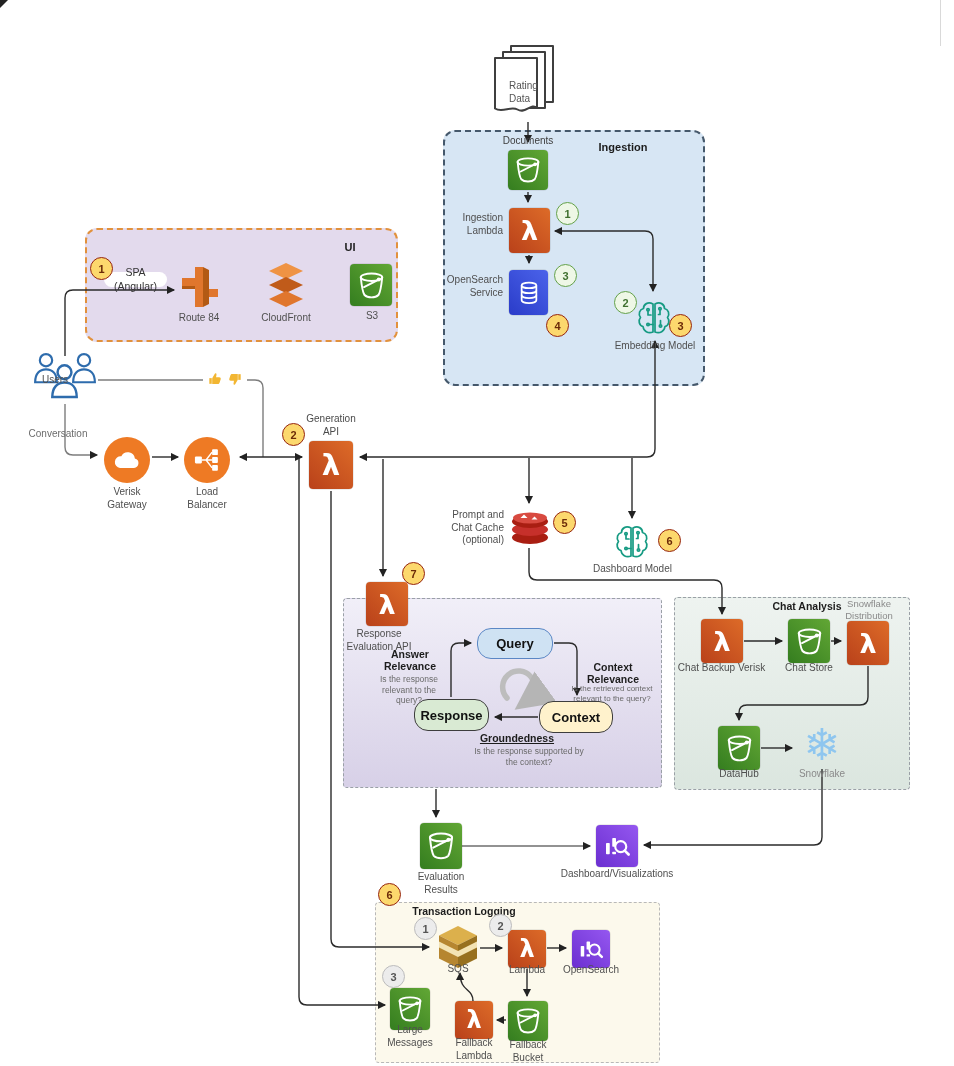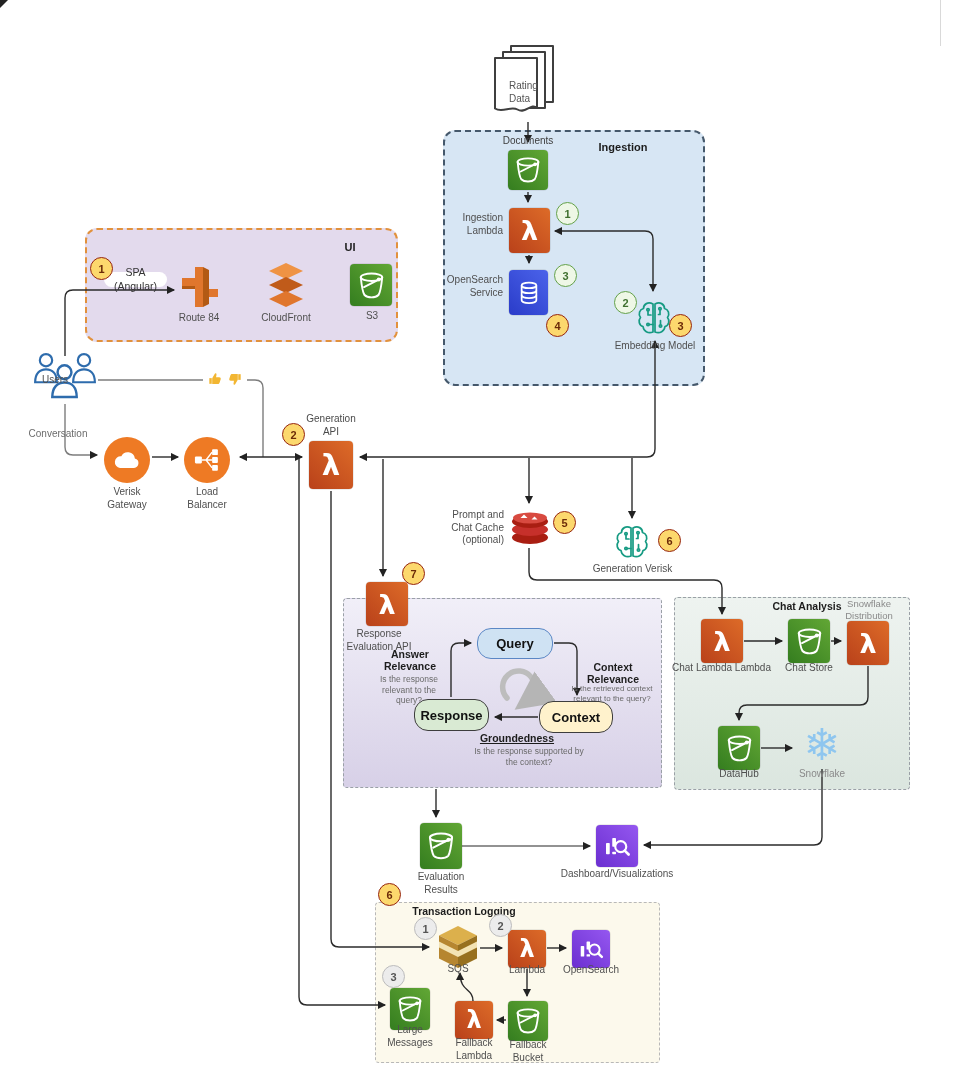--- a/index.html
+++ b/index.html
@@ -297,21 +297,21 @@
   </div>
   <div class="lbl r" style="left:440px;top:509px;width:64px;">Prompt and
 Chat Cache
 (optional)</div>
   <div class="badge b-o" style="left:553px;top:511px;">5</div>
   <div class="node" style="left:612px;top:522px;width:40px;height:40px;color:#159a82;">
     <svg width="40" height="40">
         <use href="#i-brain"></use>
       </svg>
   </div>
-  <div class="lbl" style="left:585px;top:563px;width:95px;">Generation Verisk</div>
+  <div class="lbl" style="left:585px;top:563px;width:95px;">Dashboard Model</div>
   <div class="badge b-o" style="left:658px;top:529px;">6</div>
 
   <div class="node aws-sq lambda" style="left:366px;top:582px;width:42px;height:44px;">
     <span class="lam" style="font-size:27px;">λ</span>
   </div>
   <div class="badge b-o" style="left:402px;top:562px;">7</div>
   <div class="lbl" style="left:336px;top:628px;width:86px;">Response
 Evaluation API</div>
   <div class="flow q" style="left:477px;top:628px;width:76px;height:31px;">Query</div>
   <div class="flow resp" style="left:414px;top:699px;width:75px;height:32px;">Response</div>
@@ -335,21 +335,21 @@
   <div class="bt" style="left:468px;top:732px;width:98px;font-size:10.5px;text-decoration:underline;">Groundedness</div>
   <div class="lbl" style="left:468px;top:746px;width:122px;font-size:8.5px;color:#6a6a6a;">Is the response supported by
 the context?</div>
 
   <div class="bt" style="left:768px;top:600px;width:78px;font-size:10.5px;">Chat Analysis</div>
   <div class="lbl" style="left:840px;top:598px;width:58px;font-size:9.5px;color:#8a8a8a;">Snowflake
 Distribution</div>
   <div class="node aws-sq lambda" style="left:701px;top:619px;width:42px;height:44px;">
     <span class="lam" style="font-size:27px;">λ</span>
   </div>
-  <div class="lbl" style="left:672px;top:662px;width:99px;">Chat Lambda Lambda</div>
+  <div class="lbl" style="left:672px;top:662px;width:99px;">Chat Backup Verisk</div>
   <div class="node aws-sq bucket" style="left:788px;top:619px;width:42px;height:44px;">
     <svg width="31" height="31">
         <use href="#i-bucket"></use>
       </svg>
   </div>
   <div class="lbl" style="left:782px;top:662px;width:54px;">Chat Store</div>
   <div class="node aws-sq lambda" style="left:847px;top:621px;width:42px;height:44px;">
     <span class="lam" style="font-size:27px;">λ</span>
   </div>
   <div class="node aws-sq bucket" style="left:718px;top:726px;width:42px;height:44px;">

